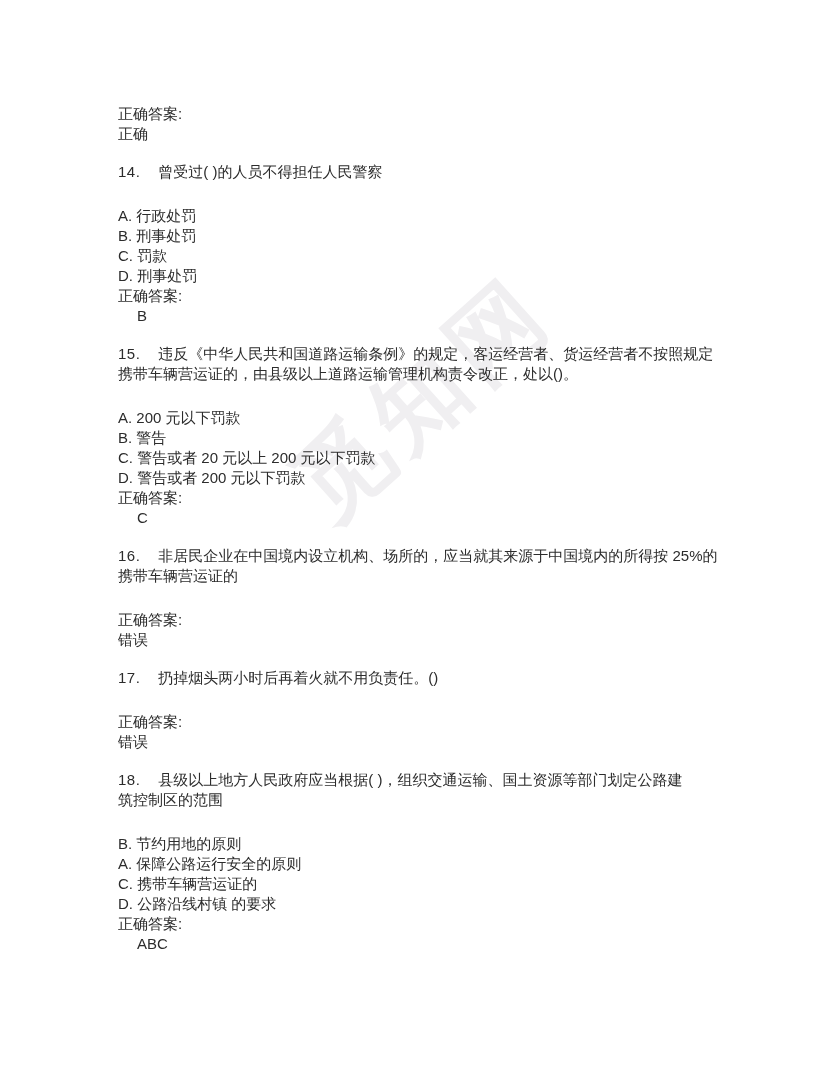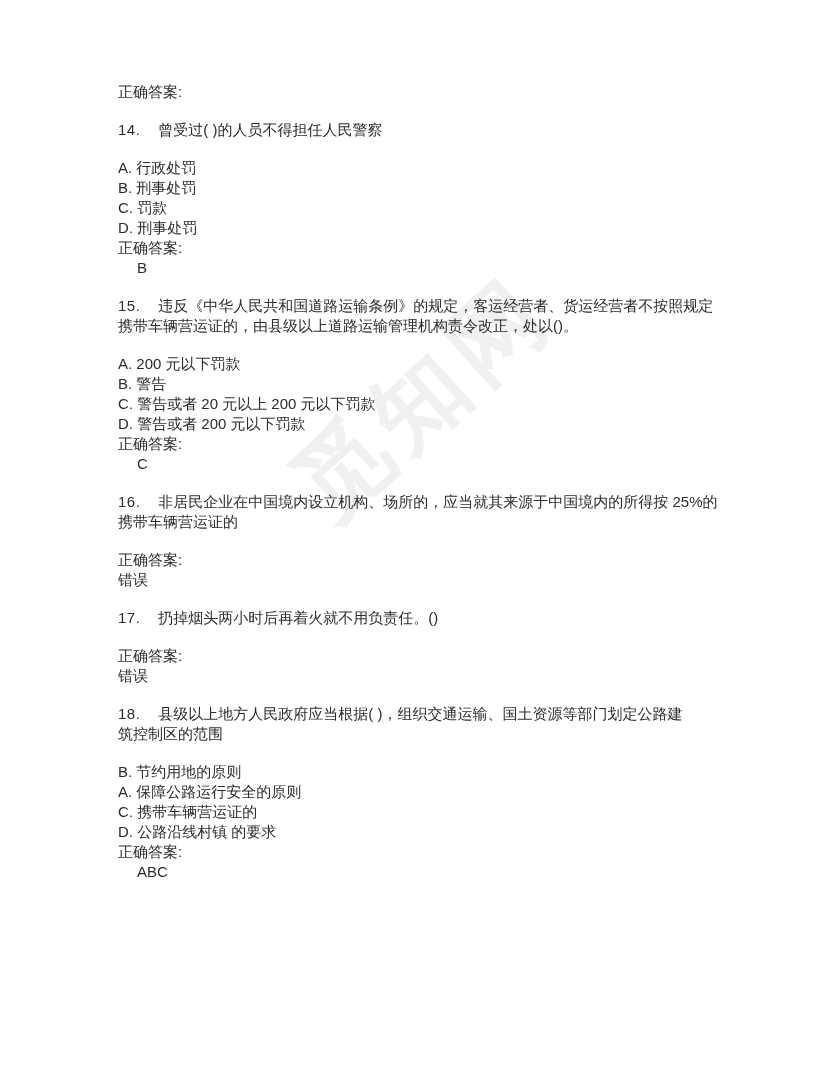--- a/index.html
+++ b/index.html
@@ -23,43 +23,44 @@
     letter-spacing: 10px;
     color: #f0eff1;
     white-space: nowrap;
     pointer-events: none;
     user-select: none;
     z-index: 0;
   }
   .content {
     position: absolute;
     left: 118px;
-    top: 82px;
+    top: 104px;
     width: 600px;
     z-index: 1;
   }
   .line {
     line-height: 20px;
     min-height: 20px;
     white-space: pre-wrap;
   }
   .qnum { margin-right: 18px; letter-spacing: 0.5px; }
   .block { margin-top: 18px; }
   .block.first { margin-top: 0; }
-  .group { margin-top: 18px; }
+  .group { margin-top: 24px; }
   .answer-value.indented { padding-left: 19px; }
 </style>
 </head>
 <body>
 
 <div class="page">
   <div class="watermark">觅知网</div>
   <div class="content">
     <div class="block first">
       <div class="line">正确答案:</div>
+      <div class="line answer-value">正确</div>
     </div>
     <div id="questions-container">
         <div class="block">
           <div class="line"><span class="qnum">14.</span><span class="qtext">曾受过( )的人员不得担任人民警察</span></div>
           <div class="group">
             <div class="line">A. 行政处罚</div>
             <div class="line">B. 刑事处罚</div>
             <div class="line">C. 罚款</div>
             <div class="line">D. 刑事处罚</div>
             <div class="line">正确答案:</div>

